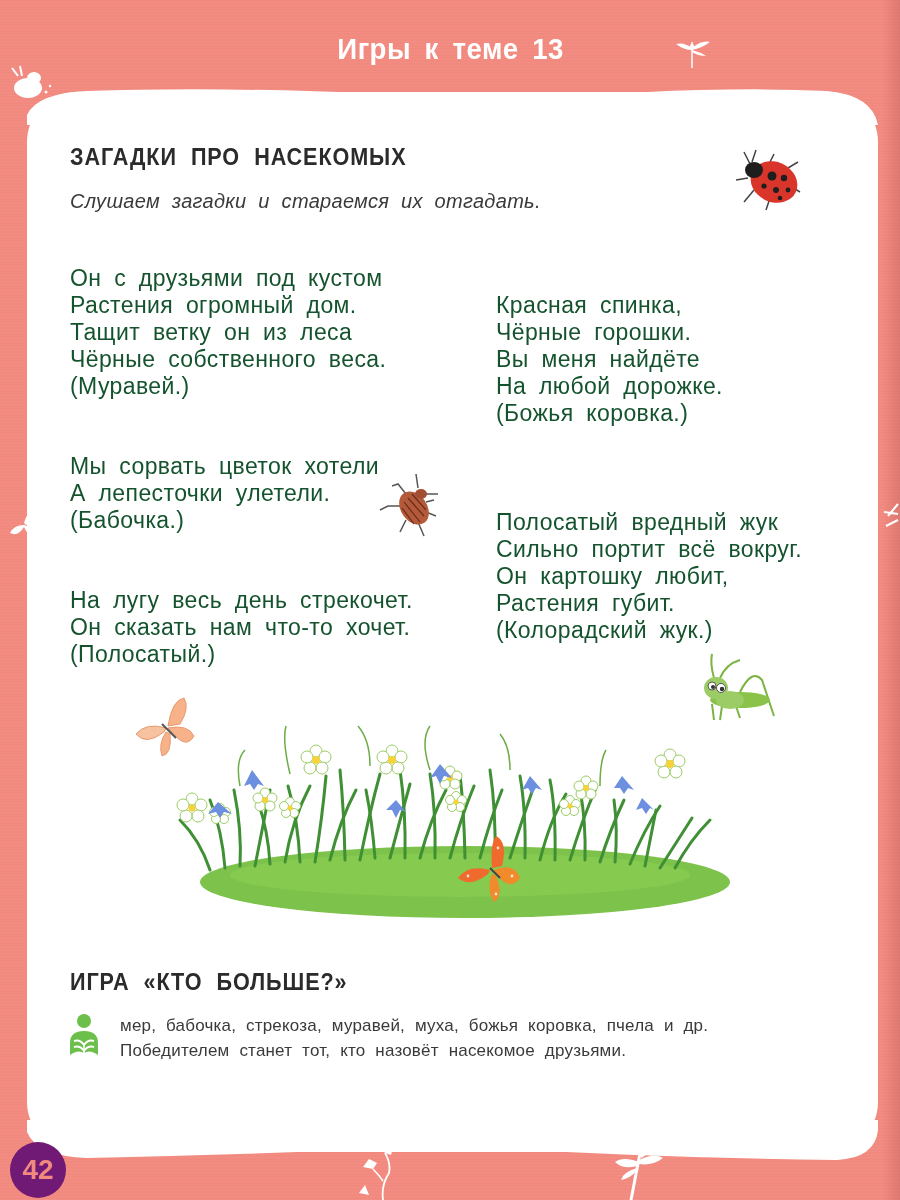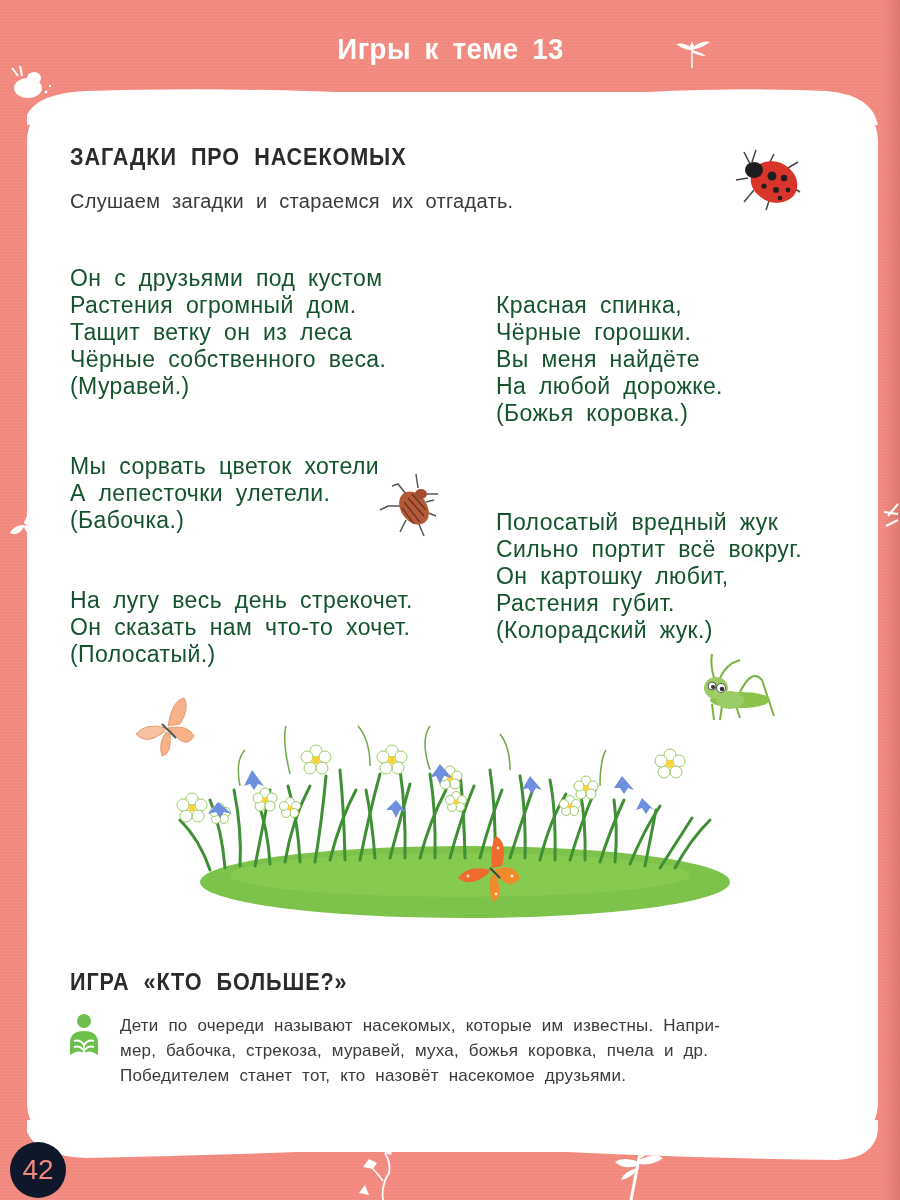--- a/index.html
+++ b/index.html
@@ -69,20 +69,21 @@
       transform: scaleX(0.9);
       transform-origin: 0 0;
     }
     .subtitle {
       position: absolute;
       left: 70px; top: 190px;
       font-size: 20px;
       color: #3a3a3a;
       word-spacing: 6px;
       letter-spacing: 0.3px;
+      font-style: italic;
     }
     .riddle {
       position: absolute;
       font-size: 23px;
       line-height: 27px;
       color: #14532d;
       word-spacing: 6px;
       letter-spacing: 0.4px;
     }
     .riddle .line { display: block; white-space: nowrap; }
@@ -95,23 +96,23 @@
       color: #3a3a3a;
       word-spacing: 5px;
       letter-spacing: 0.2px;
     }
     .game-text .line { display: block; white-space: nowrap; }
     .page-number {
       position: absolute;
       left: 10px; top: 1142px;
       width: 56px; height: 56px;
       border-radius: 50%;
-      background: #0f172a;
+      background: #701a75;
       color: #f2897f;
-      font-weight: normal;
+      font-weight: bold;
       font-size: 28px;
       line-height: 56px;
       text-align: center;
     }
     .abs { position: absolute; }
   </style>
 </head>
 <body>
 
 <div class="page-bg"></div>
@@ -438,18 +439,17 @@
 
 <svg class="abs" style="left:66px;top:1013px" width="36" height="44" viewBox="0 0 36 44">
   <circle cx="18" cy="8" r="7" fill="#6cbf4a"></circle>
   <path d="M4 30 Q4 18 18 18 Q32 18 32 30 L32 42 Q24 36 18 40 Q12 36 4 42 Z" fill="#6cbf4a"></path>
   <path d="M8 28 Q14 26 18 32 Q22 26 28 28" stroke="#fff" stroke-width="2" fill="none"></path>
   <path d="M8 34 Q14 32 18 38 Q22 32 28 34" stroke="#fff" stroke-width="2" fill="none"></path>
   <line x1="18" y1="30" x2="18" y2="42" stroke="#fff" stroke-width="1.5"></line>
 </svg>
 
 <div class="game-text">
-  <span class="line">Дети по очереди называют насекомых, которые им известны. Напри-</span>
   <span class="line">мер, бабочка, стрекоза, муравей, муха, божья коровка, пчела и др.</span>
   <span class="line">Победителем станет тот, кто назовёт насекомое друзьями.</span>
 </div>
 
 <div class="page-number">42</div>
 
 </body></html>

